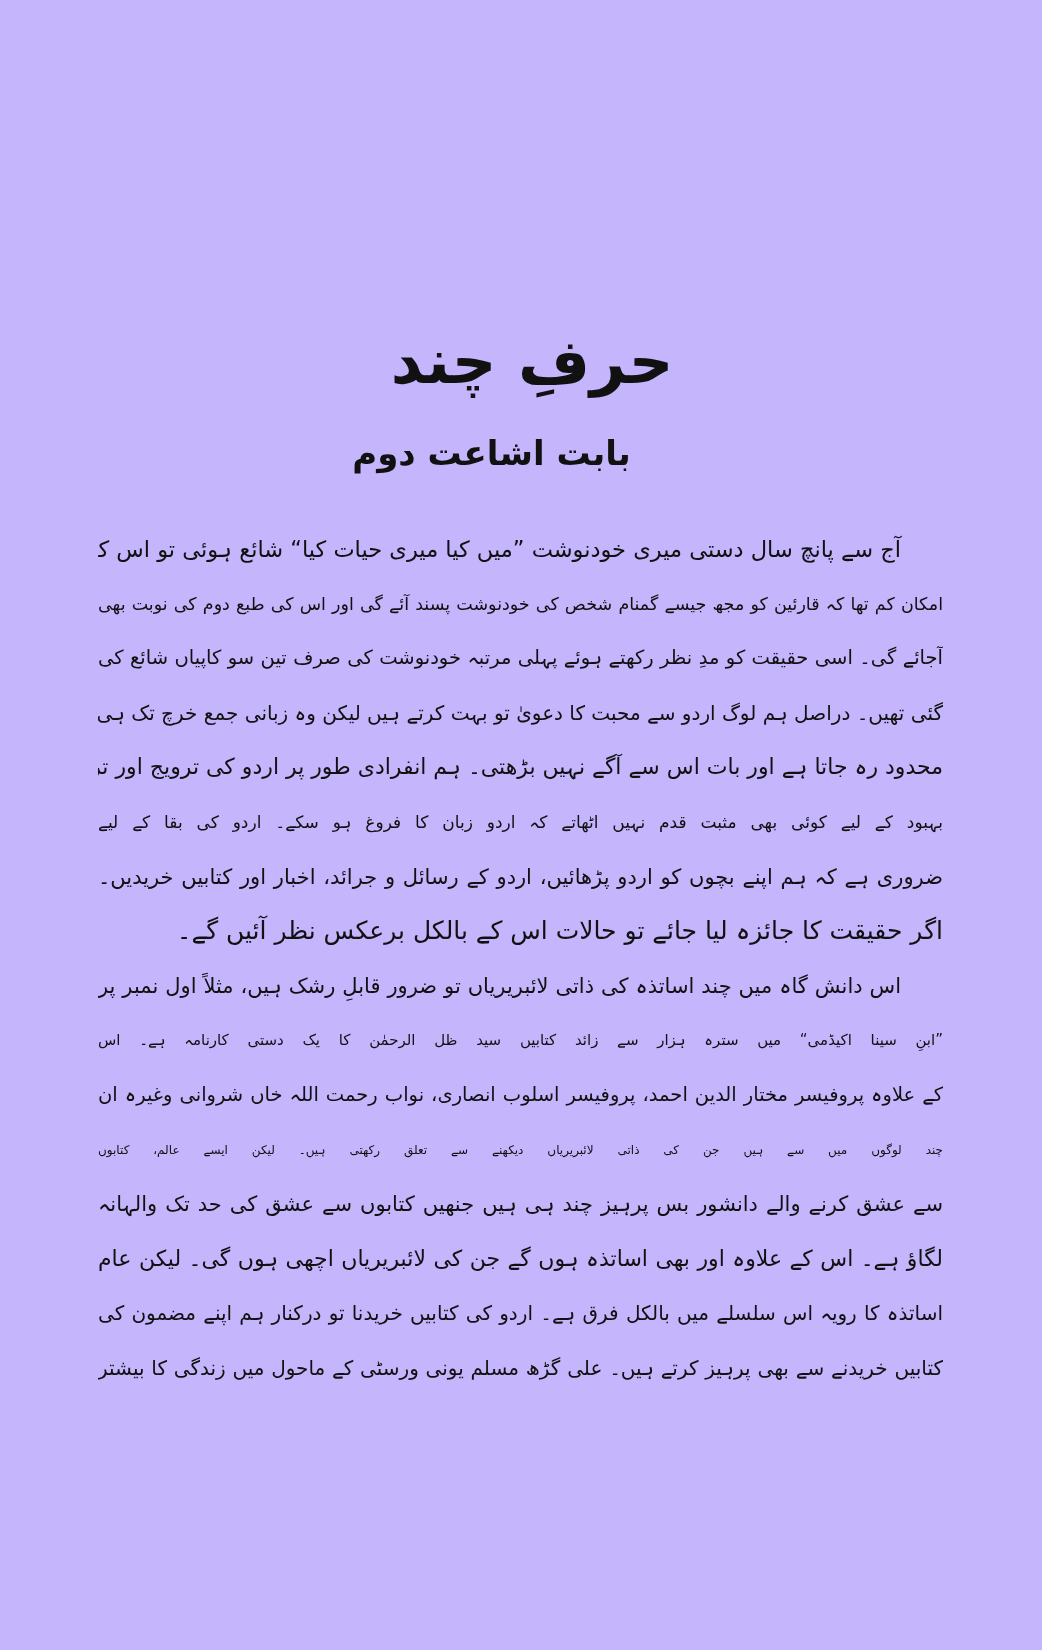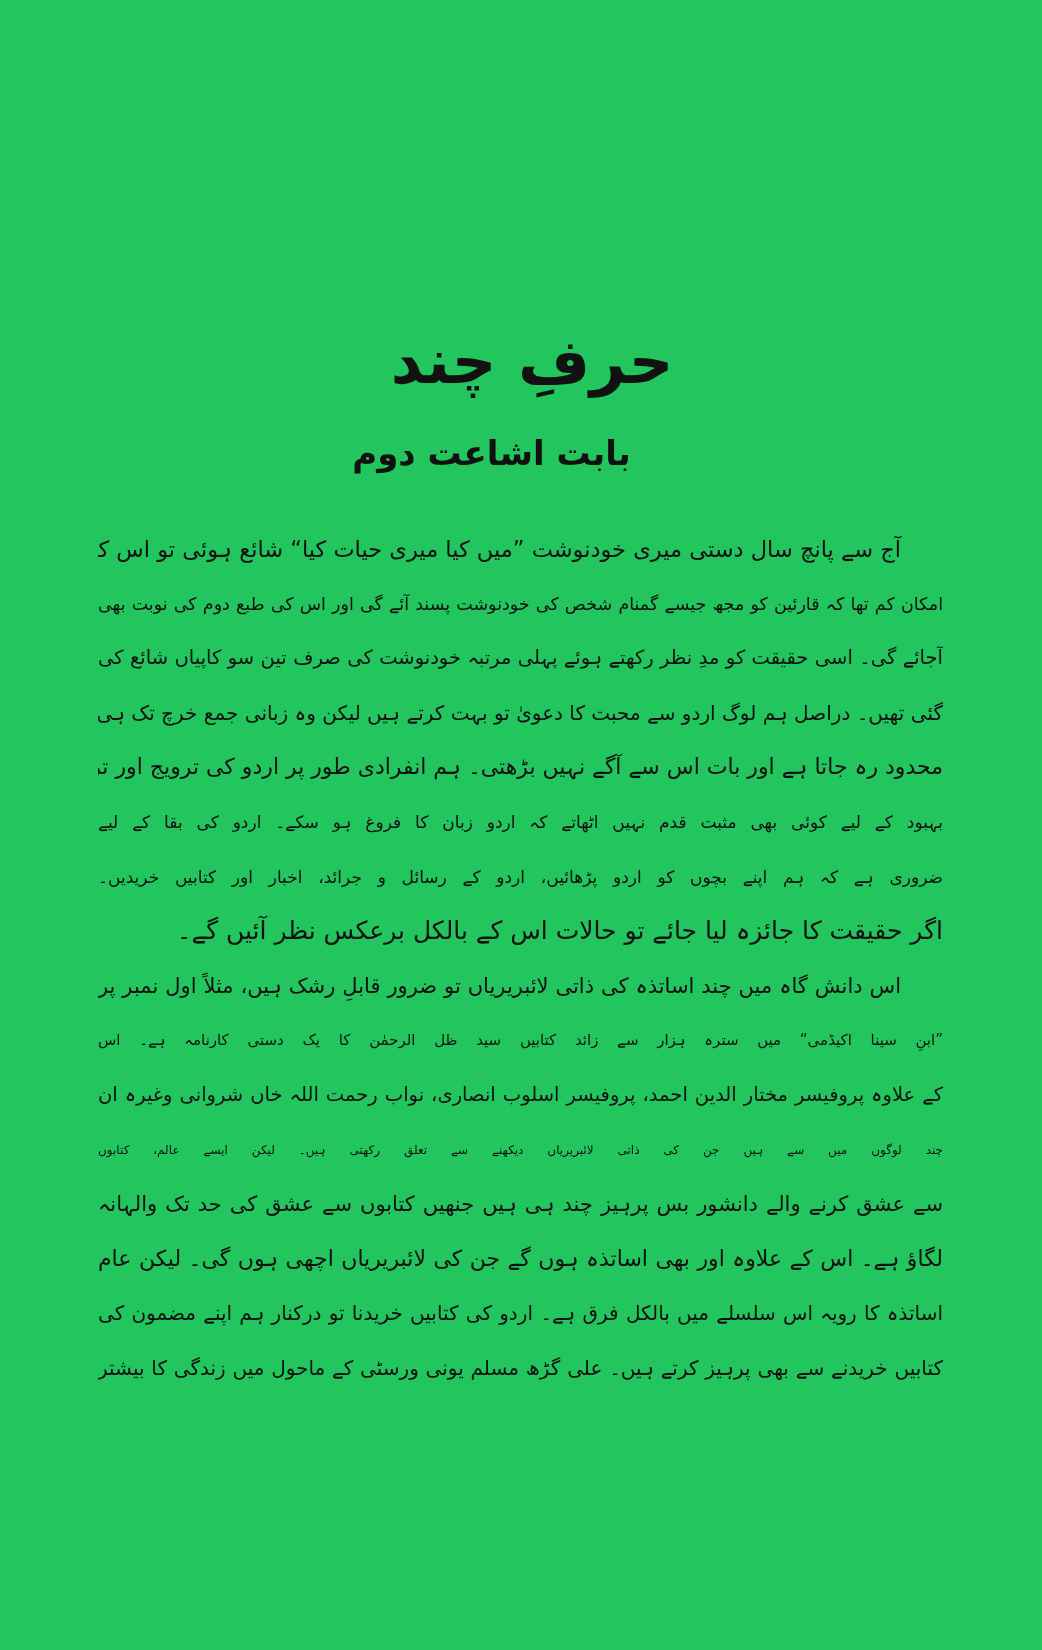--- a/index.html
+++ b/index.html
@@ -1,19 +1,19 @@
 <!DOCTYPE html>
 <html><head>
   <meta charset="utf-8">
   <style>
     html, body { margin: 0; padding: 0; background: #ffffff; }
     body { width: 1042px; height: 1650px; position: relative; overflow: hidden; }
     .page {
       position: absolute; left: 0; top: 0; width: 1042px; height: 1650px;
-      background: #22c55e; color: #111111;
+      background: #c4b5fd; color: #111111;
       font-family: "DejaVu Sans", sans-serif;
       direction: rtl;
     }
     .title {
       position: absolute; top: 322px; left: 0; width: 1042px;
       text-align: center; font-size: 62px; font-weight: bold; line-height: 80px;
       margin: 0; padding-left: 22px; box-sizing: border-box;
     }
     .subtitle {
       position: absolute; top: 428px; left: 0; width: 961px;
@@ -38,21 +38,21 @@
   <h2 class="subtitle">بابت اشاعت دوم</h2>
 
   <div class="body-text">
     <div>
       <div class="line indent" style="font-size: 22.5px;">آج سے پانچ سال دستی میری خودنوشت ”میں کیا میری حیات کیا“ شائع ہوئی تو اس کا</div>
       <div class="line" style="font-size: 17.5px;">امکان کم تھا کہ قارئین کو مجھ جیسے گمنام شخص کی خودنوشت پسند آئے گی اور اس کی طبع دوم کی نوبت بھی</div>
       <div class="line" style="font-size: 19.5px;">آجائے گی۔ اسی حقیقت کو مدِ نظر رکھتے ہوئے پہلی مرتبہ خودنوشت کی صرف تین سو کاپیاں شائع کی</div>
       <div class="line" style="font-size: 20px;">گئی تھیں۔ دراصل ہم لوگ اردو سے محبت کا دعویٰ تو بہت کرتے ہیں لیکن وہ زبانی جمع خرچ تک ہی</div>
       <div class="line" style="font-size: 22px;">محدود رہ جاتا ہے اور بات اس سے آگے نہیں بڑھتی۔ ہم انفرادی طور پر اردو کی ترویج اور ترقی و</div>
       <div class="line" style="font-size: 17px;">بہبود کے لیے کوئی بھی مثبت قدم نہیں اٹھاتے کہ اردو زبان کا فروغ ہو سکے۔ اردو کی بقا کے لیے</div>
-      <div class="line" style="font-size: 17px;">ضروری ہے کہ ہم اپنے بچوں کو اردو پڑھائیں، اردو کے رسائل و جرائد، اخبار اور کتابیں خریدیں۔</div>
+      <div class="line" style="font-size: 21px;">ضروری ہے کہ ہم اپنے بچوں کو اردو پڑھائیں، اردو کے رسائل و جرائد، اخبار اور کتابیں خریدیں۔</div>
       <div class="line last">اگر حقیقت کا جائزہ لیا جائے تو حالات اس کے بالکل برعکس نظر آئیں گے۔</div>
     </div>
     <div>
       <div class="line indent" style="font-size: 21px;">اس دانش گاہ میں چند اساتذہ کی ذاتی لائبریریاں تو ضرور قابلِ رشک ہیں، مثلاً اول نمبر پر</div>
       <div class="line" style="font-size: 15px;">”ابنِ سینا اکیڈمی“ میں سترہ ہزار سے زائد کتابیں سید ظل الرحمٰن کا یک دستی کارنامہ ہے۔ اس</div>
       <div class="line" style="font-size: 19.5px;">کے علاوہ پروفیسر مختار الدین احمد، پروفیسر اسلوب انصاری، نواب رحمت اللہ خاں شروانی وغیرہ ان</div>
       <div class="line" style="font-size: 12px;">چند لوگوں میں سے ہیں جن کی ذاتی لائبریریاں دیکھنے سے تعلق رکھتی ہیں۔ لیکن ایسے عالم، کتابوں</div>
       <div class="line" style="font-size: 21px;">سے عشق کرنے والے دانشور بس پرہیز چند ہی ہیں جنھیں کتابوں سے عشق کی حد تک والہانہ</div>
       <div class="line" style="font-size: 22px;">لگاؤ ہے۔ اس کے علاوہ اور بھی اساتذہ ہوں گے جن کی لائبریریاں اچھی ہوں گی۔ لیکن عام</div>
       <div class="line" style="font-size: 20px;">اساتذہ کا رویہ اس سلسلے میں بالکل فرق ہے۔ اردو کی کتابیں خریدنا تو درکنار ہم اپنے مضمون کی</div>

